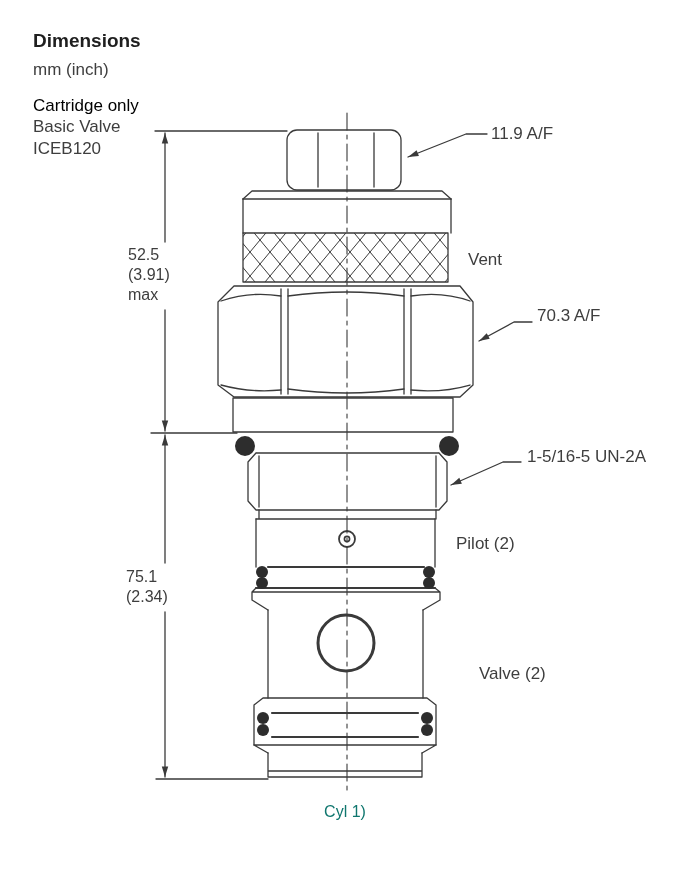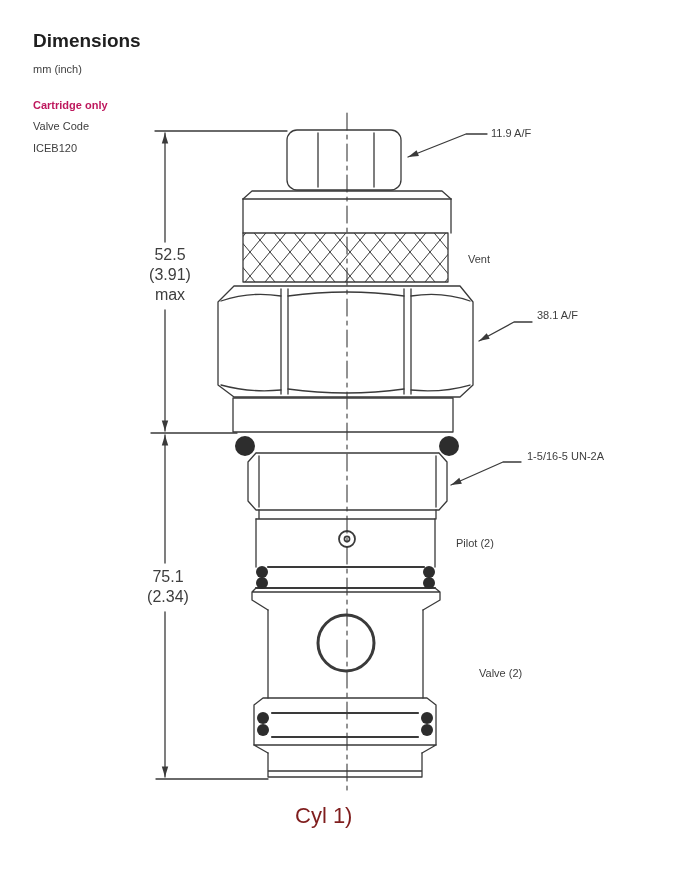--- a/index.html
+++ b/index.html
@@ -1,24 +1,24 @@
 <!DOCTYPE html>
 <html><head>
 <meta charset="utf-8">
 <style>
   html,body{margin:0;padding:0;background:#ffffff;}
   #page{
     position:relative;width:700px;height:869px;background:#ffffff;
     font-family:"Liberation Sans",sans-serif;overflow:hidden;
   }
-  .txt{position:absolute;color:#3e3e3e;font-size:11px;line-height:19px;white-space:nowrap;}
+  .txt{position:absolute;color:#3e3e3e;font-size:17px;line-height:19px;white-space:nowrap;}
   .title{font-size:19px;font-weight:bold;color:#1f1f1f;}
-  .subhead{font-weight:bold;color:#be185d;}
-  .dim-txt{position:absolute;width:84px;text-align:center;color:#3e3e3e;font-size:16px;background:#ffffff;white-space:nowrap;}
-  .center-txt{position:absolute;width:100px;color:#7f1d1d;font-size:22px;white-space:nowrap;}
+  .subhead{font-weight:normal;color:#000000;}
+  .dim-txt{position:absolute;width:84px;text-align:left;color:#3e3e3e;font-size:16px;background:#ffffff;white-space:nowrap;}
+  .center-txt{position:absolute;width:100px;text-align:center;color:#0f766e;font-size:16px;white-space:nowrap;}
   svg{position:absolute;left:0;top:0;}
 </style>
 </head>
 <body>
 
 <div id="page">
 
   <svg width="700" height="869" viewBox="0 0 700 869">
     <defs>
       <marker id="arr" markerWidth="12" markerHeight="8" refX="11" refY="4" orient="auto" markerUnits="userSpaceOnUse">
@@ -132,31 +132,31 @@
       <path d="M487,134 L466,134 L408,157" marker-end="url(#arr)"></path>
       <path d="M532,322 L514,322 L479,341" marker-end="url(#arr)"></path>
       <path d="M521,462 L503,462 L451,485" marker-end="url(#arr)"></path>
     </g>
   </svg>
 
   <div class="txt title" style="left:33px;top:31px;">Dimensions</div>
   <div class="txt" style="left:33px;top:60px;">mm (inch)</div>
 
   <div class="txt subhead" style="left:33px;top:96px;">Cartridge only</div>
-  <div class="txt" style="left:33px;top:117px;">Valve Code</div>
+  <div class="txt" style="left:33px;top:117px;">Basic Valve</div>
   <div class="txt" style="left:33px;top:139px;">ICEB120</div>
 
   <div class="dim-txt" style="left:128px;top:246px;">52.5</div>
   <div class="dim-txt" style="left:128px;top:266px;">(3.91)</div>
   <div class="dim-txt" style="left:128px;top:286px;">max</div>
 
   <div class="dim-txt" style="left:126px;top:568px;">75.1</div>
   <div class="dim-txt" style="left:126px;top:588px;">(2.34)</div>
 
   <div class="txt" style="left:491px;top:124px;">11.9 A/F</div>
   <div class="txt" style="left:468px;top:250px;">Vent</div>
-  <div class="txt" style="left:537px;top:306px;">38.1 A/F</div>
+  <div class="txt" style="left:537px;top:306px;">70.3 A/F</div>
   <div class="txt" style="left:527px;top:447px;">1-5/16-5 UN-2A</div>
   <div class="txt" style="left:456px;top:534px;">Pilot (2)</div>
   <div class="txt" style="left:479px;top:624px;margin-top:40px;">Valve (2)</div>
   <div class="center-txt" style="left:295px;top:803px;">Cyl 1)</div>
 
 </div>
 
 </body></html>

